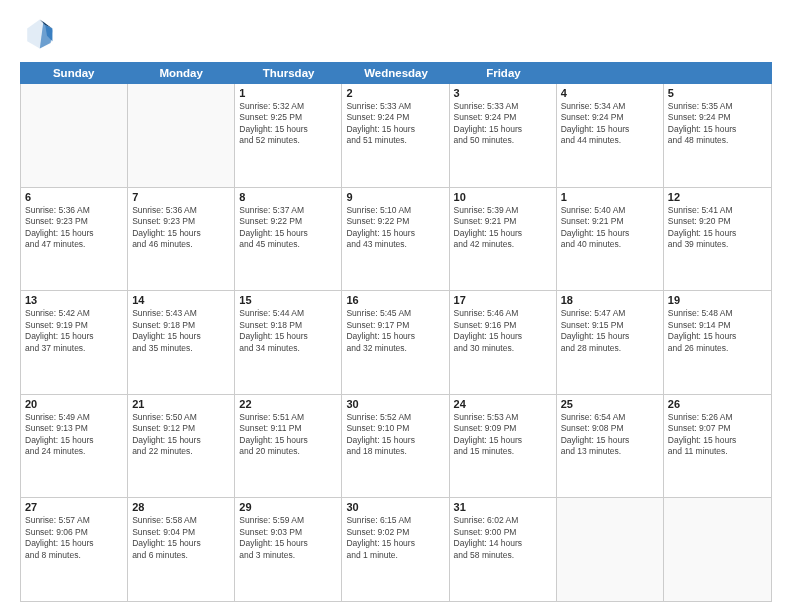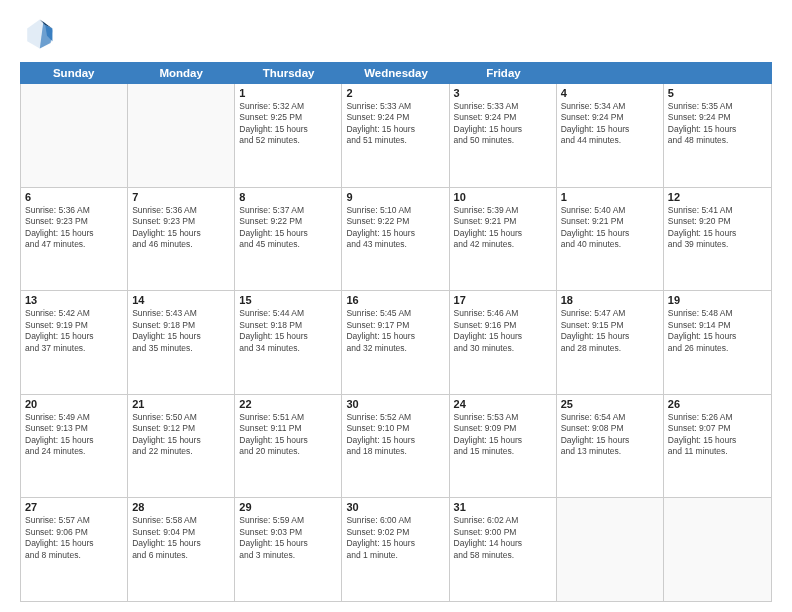--- a/index.html
+++ b/index.html
@@ -354,21 +354,21 @@
           </div>
           <div class="cal-cell">
             <div class="day-num">29</div>
             <div class="cell-line">Sunrise: 5:59 AM</div>
             <div class="cell-line">Sunset: 9:03 PM</div>
             <div class="cell-line">Daylight: 15 hours</div>
             <div class="cell-line">and 3 minutes.</div>
           </div>
           <div class="cal-cell">
             <div class="day-num">30</div>
-            <div class="cell-line">Sunrise: 6:00 AM</div>
+            <div class="cell-line">Sunrise: 6:15 AM</div>
             <div class="cell-line">Sunset: 9:02 PM</div>
             <div class="cell-line">Daylight: 15 hours</div>
             <div class="cell-line">and 1 minute.</div>
           </div>
           <div class="cal-cell">
             <div class="day-num">31</div>
             <div class="cell-line">Sunrise: 6:02 AM</div>
             <div class="cell-line">Sunset: 9:00 PM</div>
             <div class="cell-line">Daylight: 14 hours</div>
             <div class="cell-line">and 58 minutes.</div>

